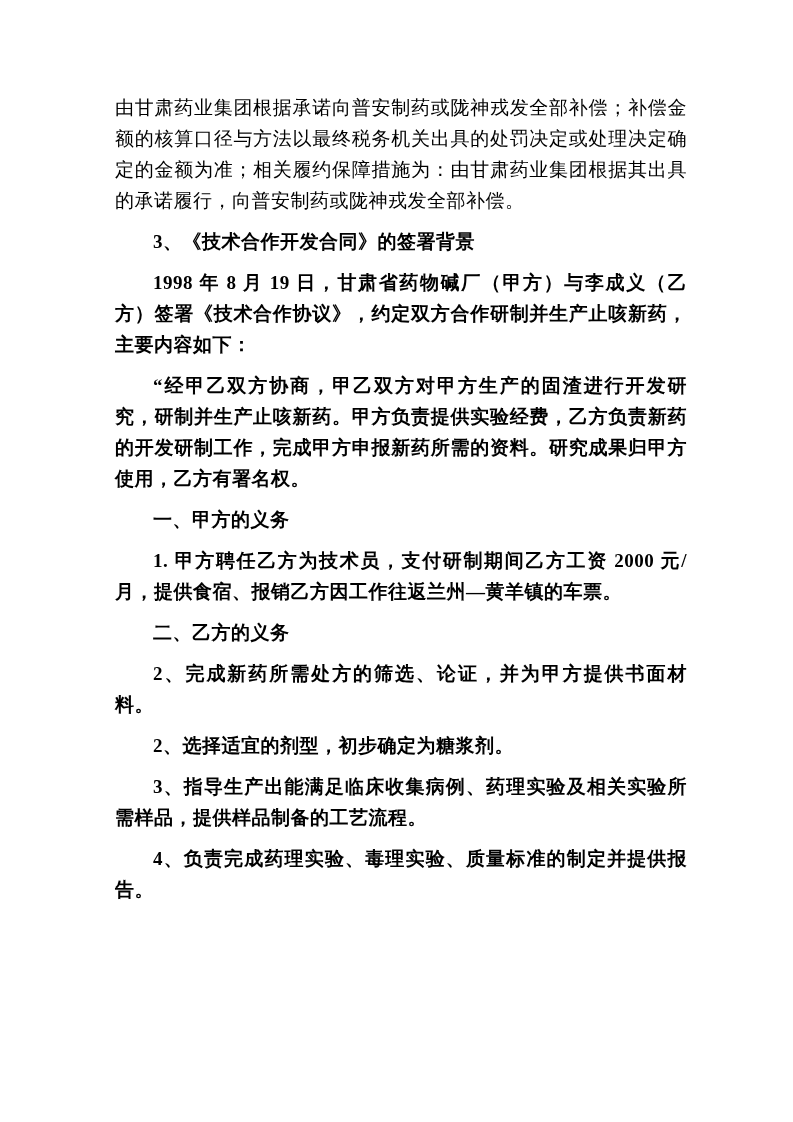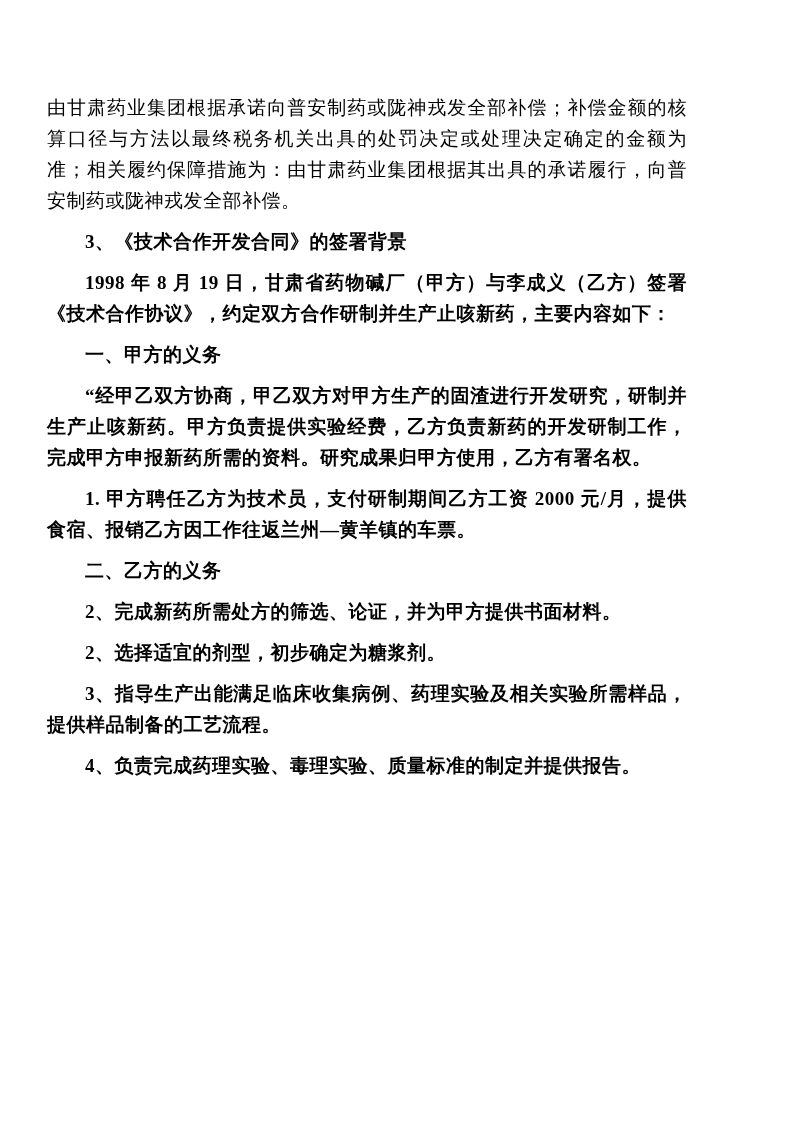--- a/index.html
+++ b/index.html
@@ -8,21 +8,21 @@
     width: 793px;
     height: 1122px;
     background: #ffffff;
     overflow: hidden;
     font-family: "Liberation Serif", serif;
     color: #000000;
   }
   .page {
     width: 793px;
     height: 1122px;
-    padding: 92px 106px 0 47px;
+    padding: 92px 106px 0 115px;
     background: #ffffff;
     position: relative;
   }
   .para {
     margin: 0 0 10px 0;
     font-size: 19px;
     line-height: 31px;
     text-align: justify;
     text-justify: inter-ideograph;
     letter-spacing: 0.5px;
@@ -44,23 +44,23 @@
 
 <main class="page">
 
   <p class="para body-style">由甘肃药业集团根据承诺向普安制药或陇神戎发全部补偿；补偿金额的核算口径与方法以最终税务机关出具的处罚决定或处理决定确定的金额为准；相关履约保障措施为：由甘肃药业集团根据其出具的承诺履行，向普安制药或陇神戎发全部补偿。</p>
 
 
   <p class="para heading-style indent">3、《技术合作开发合同》的签署背景</p>
 
   <p class="para emphasis-style indent">1998 年 8 月 19 日，甘肃省药物碱厂（甲方）与李成义（乙方）签署《技术合作协议》，约定双方合作研制并生产止咳新药，主要内容如下：</p>
 
+  <p class="para emphasis-style indent">“经甲乙双方协商，甲乙双方对甲方生产的固渣进行开发研究，研制并生产止咳新药。甲方负责提供实验经费，乙方负责新药的开发研制工作，完成甲方申报新药所需的资料。研究成果归甲方使用，乙方有署名权。</p>
+
   <p class="para emphasis-style indent">一、甲方的义务</p>
-
-  <p class="para emphasis-style indent">“经甲乙双方协商，甲乙双方对甲方生产的固渣进行开发研究，研制并生产止咳新药。甲方负责提供实验经费，乙方负责新药的开发研制工作，完成甲方申报新药所需的资料。研究成果归甲方使用，乙方有署名权。</p>
 
   <p class="para emphasis-style indent">1. 甲方聘任乙方为技术员，支付研制期间乙方工资 2000 元/月，提供食宿、报销乙方因工作往返兰州—黄羊镇的车票。</p>
 
 
   <p class="para emphasis-style indent">二、乙方的义务</p>
 
   <p class="para emphasis-style indent">2、完成新药所需处方的筛选、论证，并为甲方提供书面材料。</p>
 
   <p class="para emphasis-style indent">2、选择适宜的剂型，初步确定为糖浆剂。</p>
 

